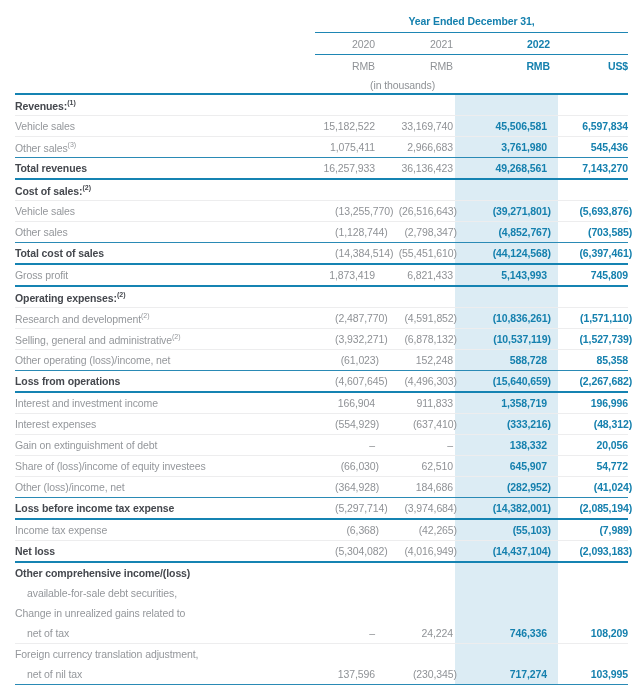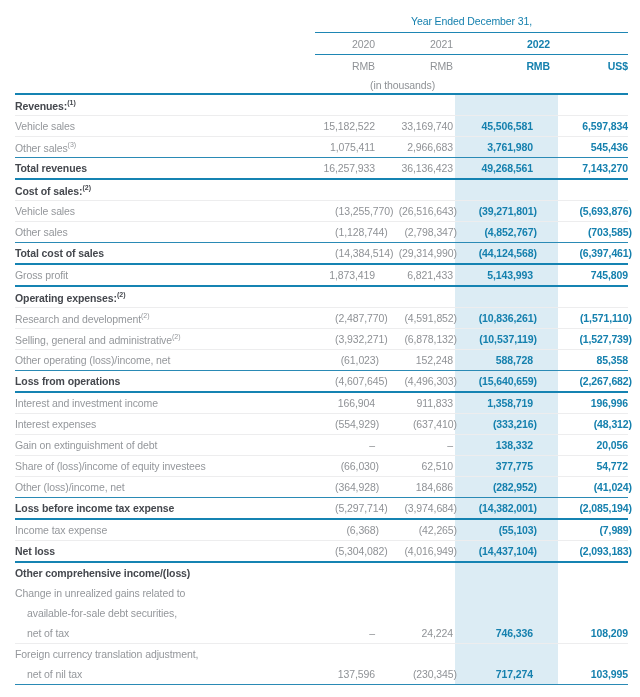--- a/index.html
+++ b/index.html
@@ -17,27 +17,27 @@
   col.c-label { width: 300px; }
   col.c-1 { width: 62px; }
   col.c-2 { width: 78px; }
   col.c-3 { width: 103px; }
   col.c-4 { width: 70px; }
   td, th { padding: 0; vertical-align: middle; white-space: nowrap; font-weight: normal; }
 
   
   thead td { height: 21px; }
   .yhead {
-    text-align: center; font-weight: normal; color: #1580ae;
+    text-align: center; font-weight: bold; color: #1580ae;
     border-bottom: 1.5px solid #1e86b4; height: 22px;
   }
   .years td.num { border-bottom: 1.5px solid #1e86b4; margin-top: 8px; }
   .num { text-align: right; }
   thead .c3 { padding-right: 8px; }
-  tbody .c3 { padding-right: 25px; background: #dcecf4; }
+  tbody .c3 { padding-right: 11px; background: #dcecf4; }
   .c1, .c2 { padding-right: 2px; color: #8f9296; }
   .c3, .c4 { color: #1580ae; font-weight: bold; }
   .unit-note td { height: 17px; text-align: left; padding-left: 55px; color: #8f9296; }
 
   
   tbody td { height: 20px; }
   tbody tr:first-child td { border-top: 2.5px solid #1583b2; }
   .label { color: #94979b; text-align: left; }
   .indent .label-text { padding-left: 12px; }
   tr.section td.label, tr.total td.label { color: #45484e; font-weight: bold; }
@@ -131,21 +131,21 @@
         <tr class="plain rule-teal">
           <td class="label"><span class="label-text">Other sales</span></td>
           <td class="num c1"><span class="pr">(1,128,744)</span></td>
           <td class="num c2"><span class="pr">(2,798,347)</span></td>
           <td class="num c3"><span class="pr">(4,852,767)</span></td>
           <td class="num c4"><span class="pr">(703,585)</span></td>
         </tr>
         <tr class="total rule-thick">
           <td class="label"><span class="label-text">Total cost of sales</span></td>
           <td class="num c1"><span class="pr">(14,384,514)</span></td>
-          <td class="num c2"><span class="pr">(29,314,990)</span></td>
+          <td class="num c2"><span class="pr">(55,451,610)</span></td>
           <td class="num c3"><span class="pr">(44,124,568)</span></td>
           <td class="num c4"><span class="pr">(6,397,461)</span></td>
         </tr>
         <tr class="plain rule-thick">
           <td class="label"><span class="label-text">Gross profit</span></td>
           <td class="num c1"><span>1,873,419</span></td>
           <td class="num c2"><span>6,821,433</span></td>
           <td class="num c3"><span>5,143,993</span></td>
           <td class="num c4"><span>745,809</span></td>
         </tr>
@@ -202,21 +202,21 @@
           <td class="label"><span class="label-text">Gain on extinguishment of debt</span></td>
           <td class="num c1"><span>–</span></td>
           <td class="num c2"><span>–</span></td>
           <td class="num c3"><span>138,332</span></td>
           <td class="num c4"><span>20,056</span></td>
         </tr>
         <tr class="plain rule-light">
           <td class="label"><span class="label-text">Share of (loss)/income of equity investees</span></td>
           <td class="num c1"><span class="pr">(66,030)</span></td>
           <td class="num c2"><span>62,510</span></td>
-          <td class="num c3"><span>377,775</span></td>
+          <td class="num c3"><span>645,907</span></td>
           <td class="num c4"><span>54,772</span></td>
         </tr>
         <tr class="plain rule-teal">
           <td class="label"><span class="label-text">Other (loss)/income, net</span></td>
           <td class="num c1"><span class="pr">(364,928)</span></td>
           <td class="num c2"><span>184,686</span></td>
           <td class="num c3"><span class="pr">(282,952)</span></td>
           <td class="num c4"><span class="pr">(41,024)</span></td>
         </tr>
         <tr class="total rule-thick">
@@ -240,29 +240,29 @@
           <td class="num c3"><span class="pr">(14,437,104)</span></td>
           <td class="num c4"><span class="pr">(2,093,183)</span></td>
         </tr>
         <tr class="section rule-none">
           <td class="label"><span class="label-text">Other comprehensive income/(loss)</span></td>
           <td class="num c1"><span></span></td>
           <td class="num c2"><span></span></td>
           <td class="num c3"><span></span></td>
           <td class="num c4"><span></span></td>
         </tr>
+        <tr class="plain rule-none indent">
+          <td class="label"><span class="label-text">available-for-sale debt securities,</span></td>
+          <td class="num c1"><span></span></td>
+          <td class="num c2"><span></span></td>
+          <td class="num c3"><span></span></td>
+          <td class="num c4"><span></span></td>
+        </tr>
         <tr class="plain rule-none">
           <td class="label"><span class="label-text">Change in unrealized gains related to</span></td>
-          <td class="num c1"><span></span></td>
-          <td class="num c2"><span></span></td>
-          <td class="num c3"><span></span></td>
-          <td class="num c4"><span></span></td>
-        </tr>
-        <tr class="plain rule-none indent">
-          <td class="label"><span class="label-text">available-for-sale debt securities,</span></td>
           <td class="num c1"><span></span></td>
           <td class="num c2"><span></span></td>
           <td class="num c3"><span></span></td>
           <td class="num c4"><span></span></td>
         </tr>
         <tr class="plain rule-light indent">
           <td class="label"><span class="label-text">net of tax</span></td>
           <td class="num c1"><span>–</span></td>
           <td class="num c2"><span>24,224</span></td>
           <td class="num c3"><span>746,336</span></td>

